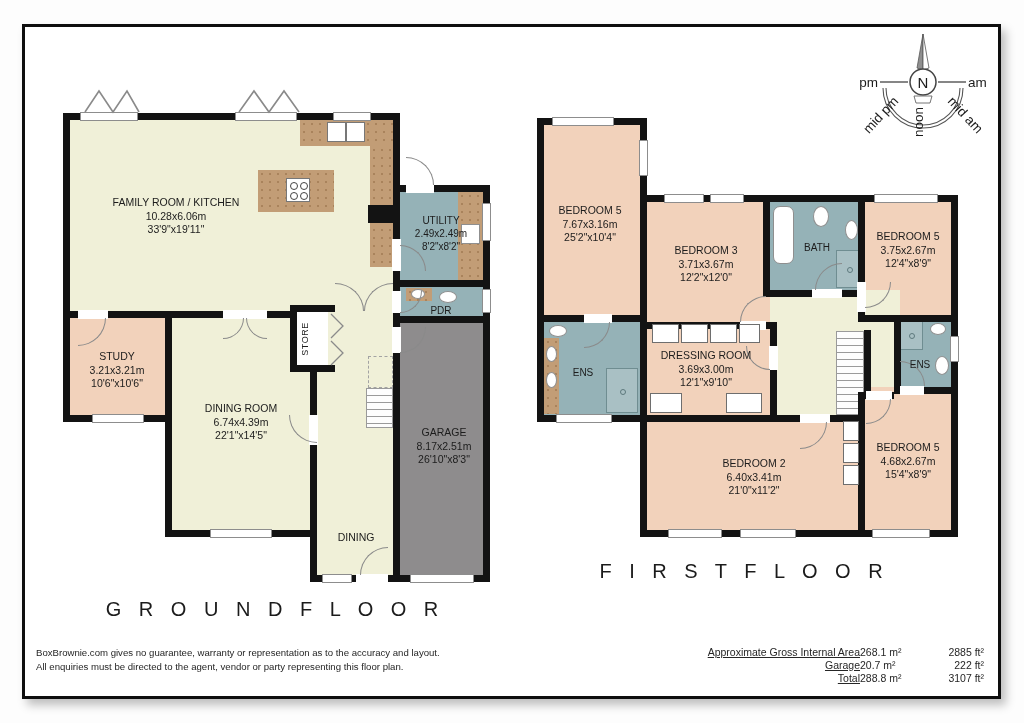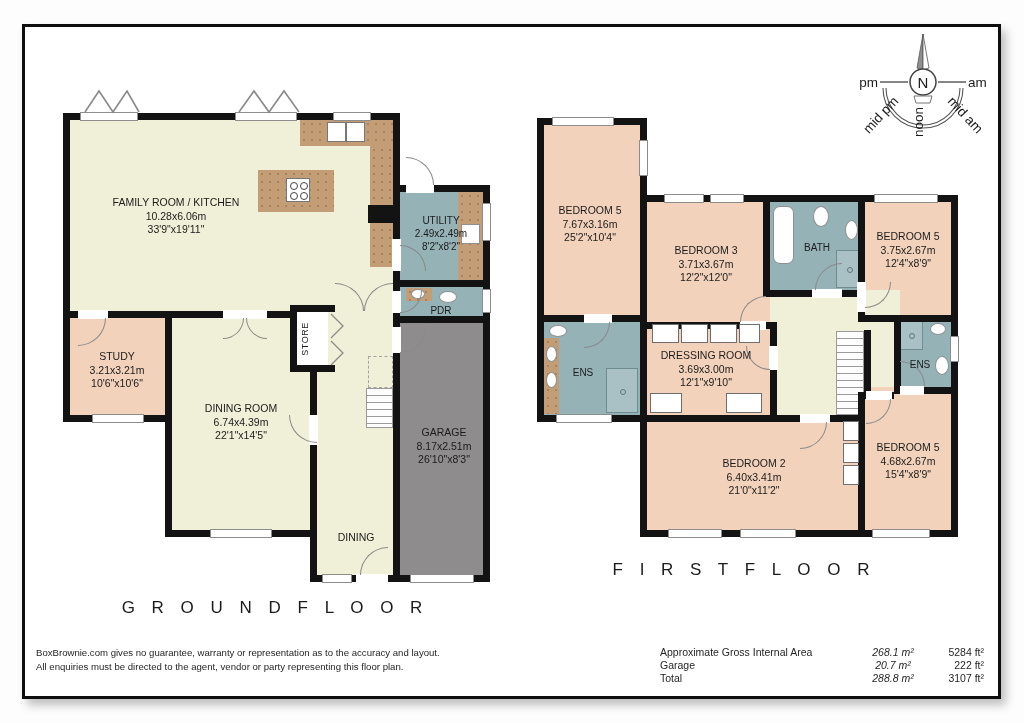--- a/index.html
+++ b/index.html
@@ -30,27 +30,27 @@
   .closet{position:absolute;background:#fff;border:1px solid #6e6e6e;box-sizing:border-box;}
   .stairs{position:absolute;background:repeating-linear-gradient(180deg,#fdfdfd 0 6px,#9a9a9a 6px 7px);
           border:1px solid #9a9a9a;box-sizing:border-box;}
   .dashedbox{position:absolute;border:1px dashed #a3a3a3;box-sizing:border-box;}
   .counter{position:absolute;background-color:#c29d76;
           background-image:radial-gradient(#a9835c 15%,transparent 16%),radial-gradient(#d9b68c 12%,transparent 13%);
           background-size:8px 8px,6px 6px;background-position:0 0,3px 4px;}
   .sinkcell{position:absolute;background:#fff;border:1px solid #777;box-sizing:border-box;}
   .hob{position:absolute;background:#fff;border:1px solid #777;box-sizing:border-box;}
   .hob i{position:absolute;width:6px;height:6px;border:1px solid #444;border-radius:50%;}
-  .caption{position:absolute;transform:translateX(-50%);font-size:17px;letter-spacing:6px;
+  .caption{position:absolute;transform:translateX(-50%);font-size:20px;letter-spacing:6px;
            color:#1b1b1b;white-space:nowrap;}
   .disclaimer{position:absolute;left:36px;top:646px;font-size:9.6px;color:#262626;line-height:1.42;}
   .areas{position:absolute;right:40px;top:646px;font-size:10.5px;color:#262626;line-height:1.24;}
   .arow{display:flex;justify-content:flex-end;}
-  .a-label{width:200px;text-align:left;}
-  .a-m{width:66px;text-align:center;font-style:italic;}
+  .a-label{width:200px;text-align:right;text-decoration:underline;}
+  .a-m{width:66px;text-align:left;}
   .a-f{width:58px;text-align:right;}
   svg{position:absolute;overflow:visible;}
   svg text{font-family:"Liberation Sans",sans-serif;fill:#1b1b1b;}
 </style>
 </head>
 <body>
 
 <div id="stage">
   <div class="frame"></div>
 
@@ -327,21 +327,21 @@
   </svg>
 
   <div class="disclaimer">
     <div>BoxBrownie.com gives no guarantee, warranty or representation as to the accuracy and layout.</div>
     <div>All enquiries must be directed to the agent, vendor or party representing this floor plan.</div>
   </div>
   <div class="areas">
     <div class="arow">
       <span class="a-label">Approximate Gross Internal Area</span>
       <span class="a-m">268.1 m²</span>
-      <span class="a-f">5284 ft²</span>
+      <span class="a-f">2885 ft²</span>
     </div>
     <div class="arow">
       <span class="a-label">Garage</span>
       <span class="a-m">20.7 m²</span>
       <span class="a-f">222 ft²</span>
     </div>
     <div class="arow">
       <span class="a-label">Total</span>
       <span class="a-m">288.8 m²</span>
       <span class="a-f">3107 ft²</span>

